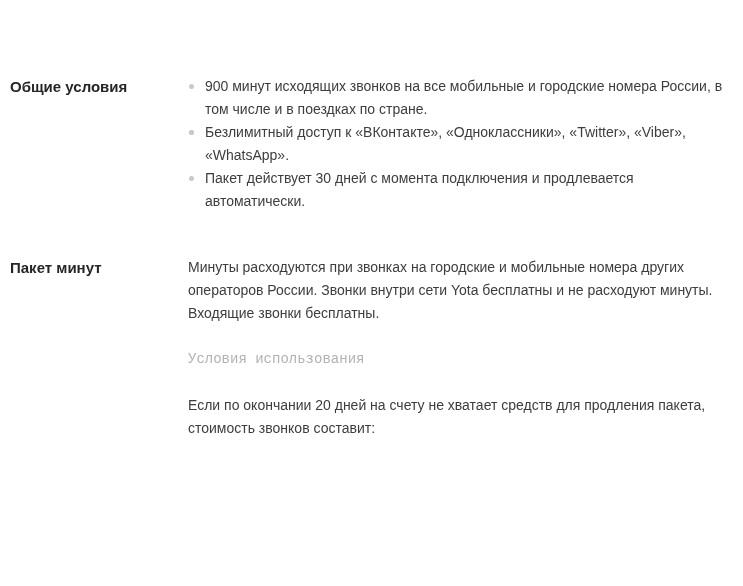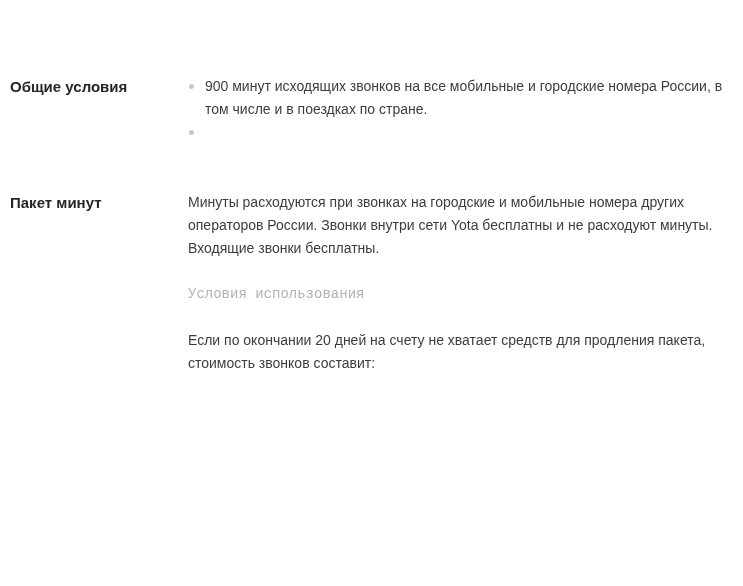--- a/index.html
+++ b/index.html
@@ -15,21 +15,21 @@
     color: var(--body-text, #3d3d3d);
   }
   .page { padding: 31px 8px 8px 10px; }
 
   .row {
     display: grid;
     grid-template-columns: 178px minmax(0, 556px);
     align-items: start;
     margin-top: 44px;
   }
-  .row + .row { margin-top: 70px; }
+  .row + .row { margin-top: 43px; }
 
   .label {
     margin: 0;
     font-size: 15px;
     font-weight: 700;
     line-height: 23px;
     color: var(--heading-text, #262626);
   }
 
   .content > p, .content > ul { margin: 0 0 23px 0; padding: 0; }
@@ -58,20 +58,28 @@
     <h3 class="label">Общие условия</h3>
     <div class="content">
       <ul class="bullets">
         <li>
           <span class="dot"></span>
           <span>900 минут исходящих звонков на все мобильные и городские номера России, в том числе и в поездках по стране.</span>
         </li>
         <li>
           <span class="dot"></span>
         </li>
+        <li>
+          <span class="dot"></span>
+          <span>Безлимитный доступ к «ВКонтакте», «Одноклассники», «Twitter», «Viber», «WhatsApp».</span>
+        </li>
+        <li>
+          <span class="dot"></span>
+          <span>Пакет действует 30 дней с момента подключения и продлевается автоматически.</span>
+        </li>
       </ul>
     </div>
   </section>
 
   <section class="row">
     <h3 class="label">Пакет минут</h3>
     <div class="content">
       <p>Минуты расходуются при звонках на городские и мобильные номера других операторов России. Звонки внутри сети Yota бесплатны и не расходуют минуты. Входящие звонки бесплатны.</p>
       <p class="muted">Условия использования</p>
       <p>Если по окончании 20 дней на счету не хватает средств для продления пакета, стоимость звонков составит:</p>

